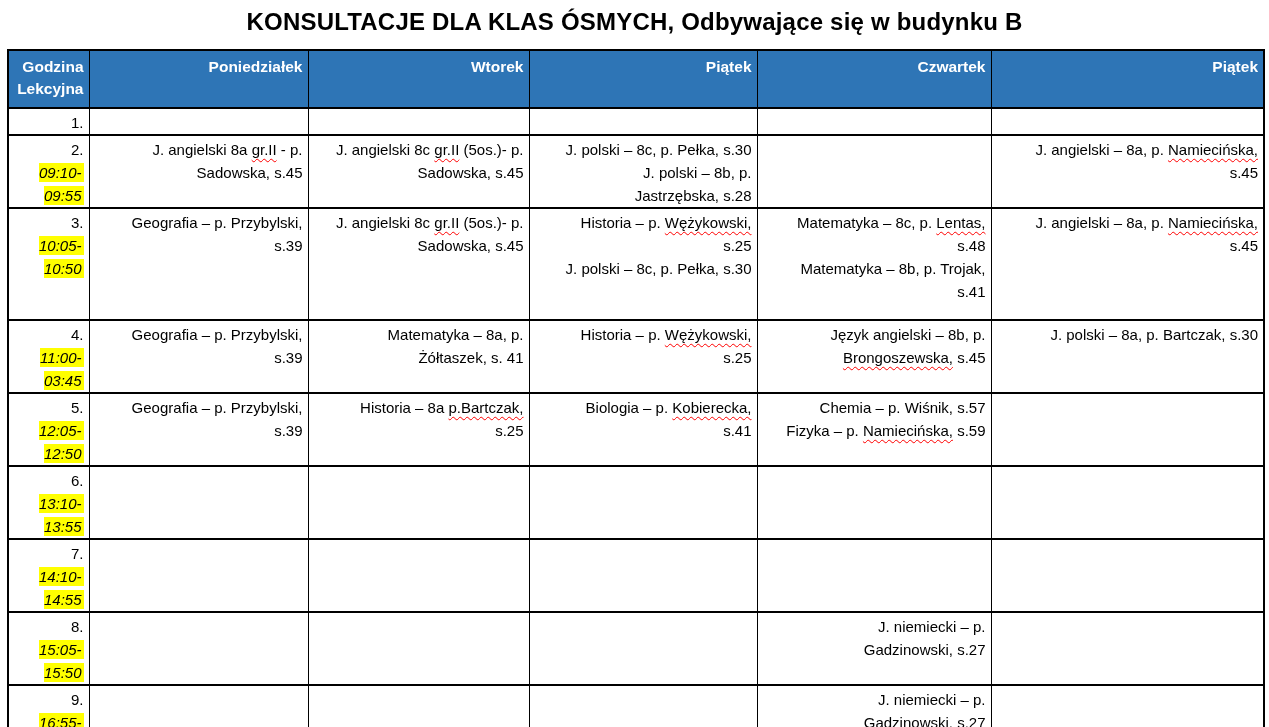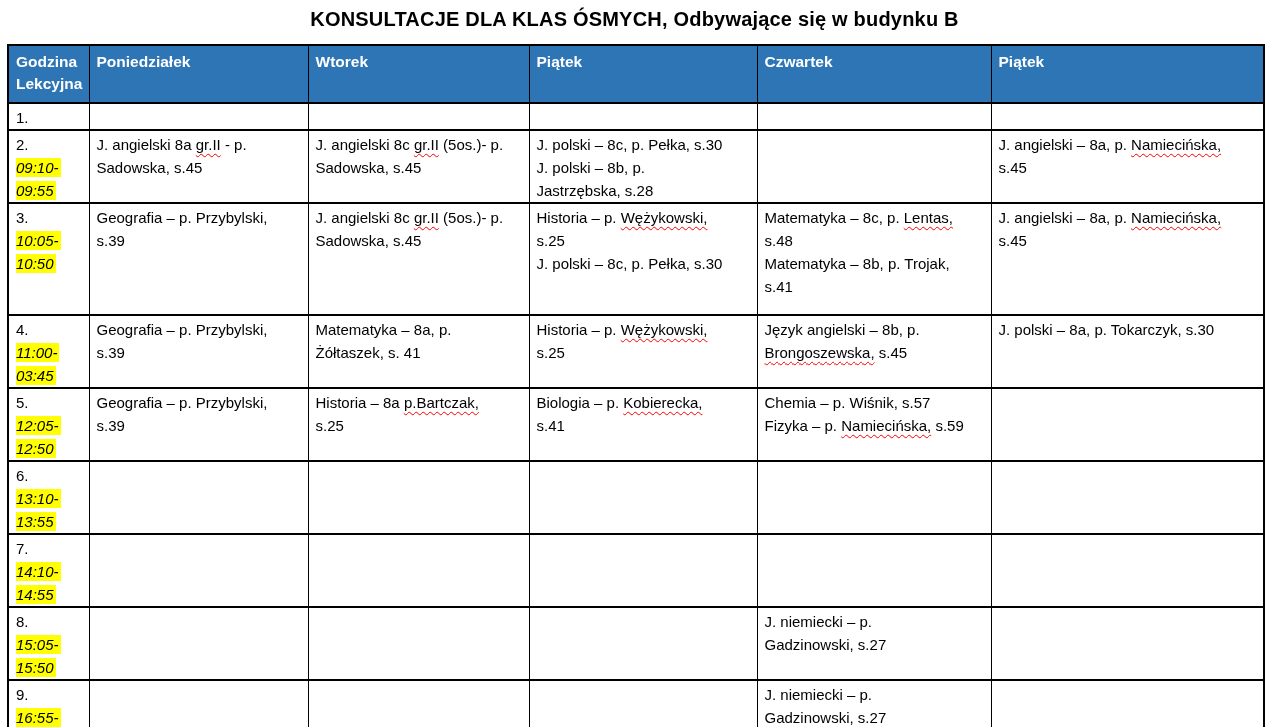--- a/index.html
+++ b/index.html
@@ -7,21 +7,21 @@
     padding: 0;
     background: #ffffff;
     width: 1269px;
     height: 727px;
     font-family: "Liberation Sans", sans-serif;
     color: #000;
     overflow: hidden;
   }
   .title {
     text-align: center;
-    font-size: 20px;
+    font-size: 24px;
     font-weight: bold;
     padding-top: 8px;
     padding-bottom: 13px;
     letter-spacing: 0.2px;
   }
   table.timetable {
     border-collapse: collapse;
     table-layout: fixed;
     margin-left: 7px;
     width: 1256px;
@@ -30,21 +30,21 @@
   }
   th, td {
     border: 1px solid var(--border, #000);
     border-top-width: 2px;
     border-bottom-width: 2px;
     vertical-align: top;
     padding: 2px 5px 0 7px;
     font-size: 15px;
     line-height: 23px;
     overflow: hidden;
-    text-align: left;
+    text-align: right;
   }
   thead tr { height: 58px; }
   thead th {
     background: var(--header-bg, #2E75B6);
     color: var(--header-text, #fff);
     font-weight: bold;
     font-size: 15.5px;
     padding-top: 5px;
     line-height: 22px;
   }
@@ -180,21 +180,21 @@
         </td>
         <td>
           <div class="line"><span>Historia – p. </span><span class="sq">Wężykowski,</span></div>
           <div class="line"><span>s.25</span></div>
         </td>
         <td>
           <div class="line"><span>Język angielski – 8b, p.</span></div>
           <div class="line"><span class="sq">Brongoszewska,</span><span> s.45</span></div>
         </td>
         <td>
-          <div class="line"><span>J. polski – 8a, p. Tokarczyk, s.30</span></div>
+          <div class="line"><span>J. polski – 8a, p. Bartczak, s.30</span></div>
         </td>
       </tr>
       <tr>
         <td>
           <div class="line">5.</div>
           <div class="line"><span class="hl">12:05-</span></div>
           <div class="line"><span class="hl">12:50</span></div>
         </td>
         <td>
           <div class="line"><span>Geografia – p. Przybylski,</span></div>

